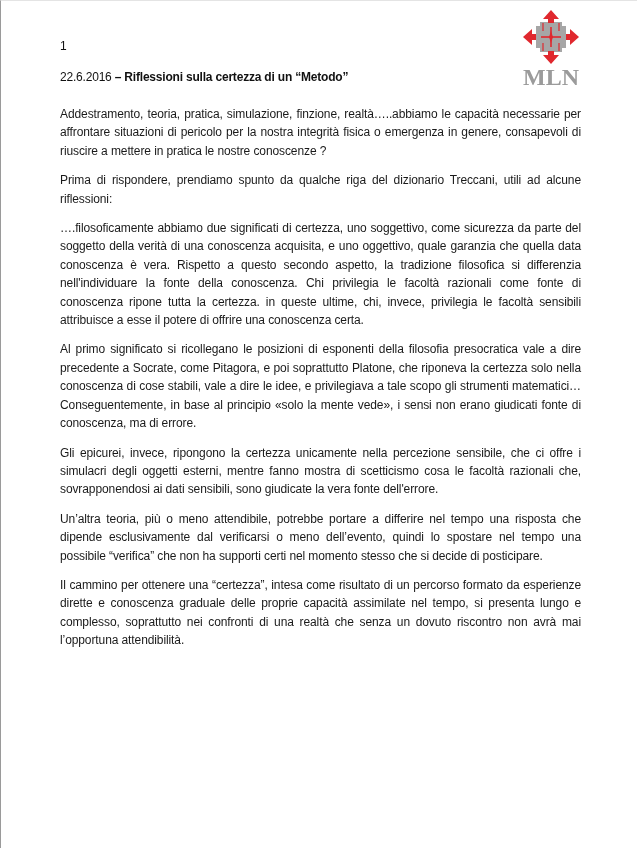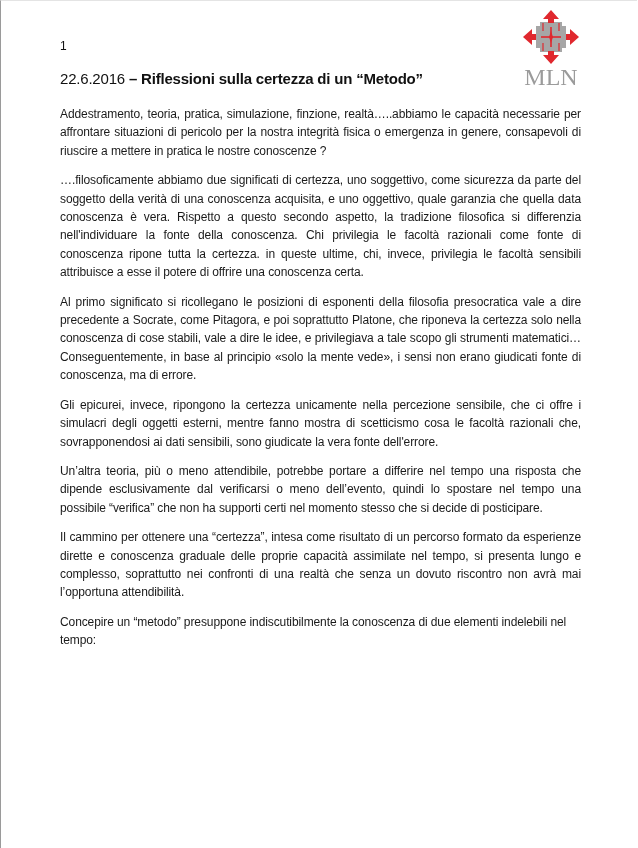--- a/index.html
+++ b/index.html
@@ -8,33 +8,33 @@
       position: absolute; left: 0; top: 0; width: 637px; height: 848px;
       border-left: 1px solid #9a9a9a; border-top: 1px solid #e4e4e4;
       box-sizing: border-box; background: #fff;
     }
     .page-number {
       position: absolute; left: 59px; top: 38px;
       font-family: "Liberation Sans", sans-serif; font-size: 12px; color: #111;
     }
     .title {
       position: absolute; left: 59px; top: 69px;
-      font-family: "Liberation Sans", sans-serif; font-size: 15px; color: #111;
+      font-family: "Liberation Sans", sans-serif; font-size: 12px; color: #111;
       letter-spacing: -0.2px; white-space: nowrap; text-align: center;
     }
     .title .date { font-weight: normal; }
     .title .dash { font-weight: bold; }
     .title .main { font-weight: bold; }
     .logo {
       position: absolute; left: 512px; top: 8px; width: 76px; height: 82px;
     }
     .logo svg { display: block; }
     .logo-text {
       position: absolute; left: 0; top: 55px; width: 76px; text-align: center;
-      font-family: "Liberation Serif", serif; font-weight: normal; font-size: 24px;
+      font-family: "Liberation Serif", serif; font-weight: bold; font-size: 24px;
       color: #9b9b9b; letter-spacing: 0px;
     }
     .body {
       position: absolute; left: 59px; top: 104px; width: 521px;
       font-family: "Liberation Sans", sans-serif; font-size: 12px; line-height: 18.4px;
       color: #1a1a1a; letter-spacing: -0.1px;
     }
     .body p { margin: 0 0 11px 0; text-align: justify; }
     .body p.left { text-align: left; }
     .body p.italic { }
@@ -77,22 +77,22 @@
         <line x1="46" y1="14" x2="46" y2="22" stroke-width="1.2"></line>
         <line x1="30" y1="34" x2="30" y2="42" stroke-width="1.2"></line>
         <line x1="46" y1="34" x2="46" y2="42" stroke-width="1.2"></line>
       </g>
     </svg>
     <div class="logo-text">MLN</div>
   </div>
 
   <div class="body">
     <p>Addestramento, teoria, pratica,  simulazione, finzione, realtà…..abbiamo le capacità necessarie per affrontare situazioni di pericolo per la nostra integrità fisica o emergenza in genere, consapevoli di riuscire a mettere in pratica le nostre conoscenze ?</p>
+    <p>Prima di rispondere, prendiamo spunto da qualche riga del dizionario Treccani, utili ad alcune riflessioni:</p>
     <p class="italic">….filosoficamente abbiamo due significati di certezza, uno soggettivo, come sicurezza da parte del soggetto della verità di una conoscenza acquisita, e uno oggettivo, quale garanzia che quella data conoscenza è vera. Rispetto a questo secondo aspetto, la tradizione filosofica si differenzia nell'individuare la fonte della conoscenza. Chi privilegia le facoltà razionali come fonte di conoscenza ripone tutta la certezza. in queste ultime, chi, invece, privilegia le facoltà sensibili attribuisce a esse il potere di offrire una conoscenza certa.</p>
     <p>Al primo significato si ricollegano le posizioni di esponenti della filosofia presocratica  vale a dire precedente a Socrate, come Pitagora, e poi soprattutto Platone, che riponeva la certezza solo nella conoscenza di cose stabili, vale a dire le idee, e privilegiava a tale scopo gli strumenti matematici… Conseguentemente, in base al principio «solo la mente vede», i sensi non erano giudicati fonte di conoscenza, ma di errore.</p>
     <p>Gli epicurei, invece, ripongono la certezza unicamente nella percezione sensibile, che ci offre i simulacri degli oggetti esterni, mentre fanno mostra di scetticismo cosa le facoltà razionali che, sovrapponendosi ai dati sensibili, sono giudicate la vera fonte dell'errore.</p>
     <p>Un’altra teoria, più o meno attendibile, potrebbe portare a differire nel tempo una risposta che dipende esclusivamente dal verificarsi o meno dell’evento, quindi lo spostare nel tempo una possibile “verifica” che non ha supporti certi nel momento stesso che si decide di posticipare.</p>
     <p>Il cammino per ottenere una “certezza”, intesa come risultato di un percorso formato da esperienze dirette e conoscenza graduale delle proprie capacità assimilate nel tempo, si presenta lungo e complesso, soprattutto nei confronti di una realtà che senza un dovuto riscontro non avrà mai  l’opportuna attendibilità.</p>
-    <p class="left">Concepire un “metodo”  presuppone indiscutibilmente la conoscenza di due elementi indelebili nel tempo:</p>
 
   </div>
 
 </div>
 
 </body></html>

